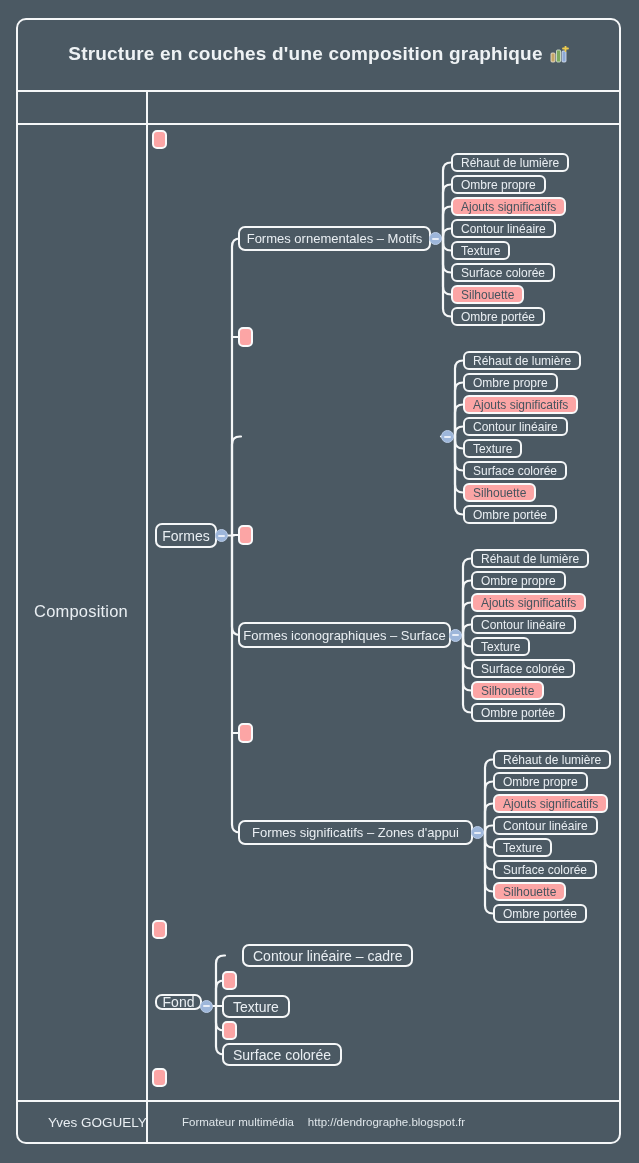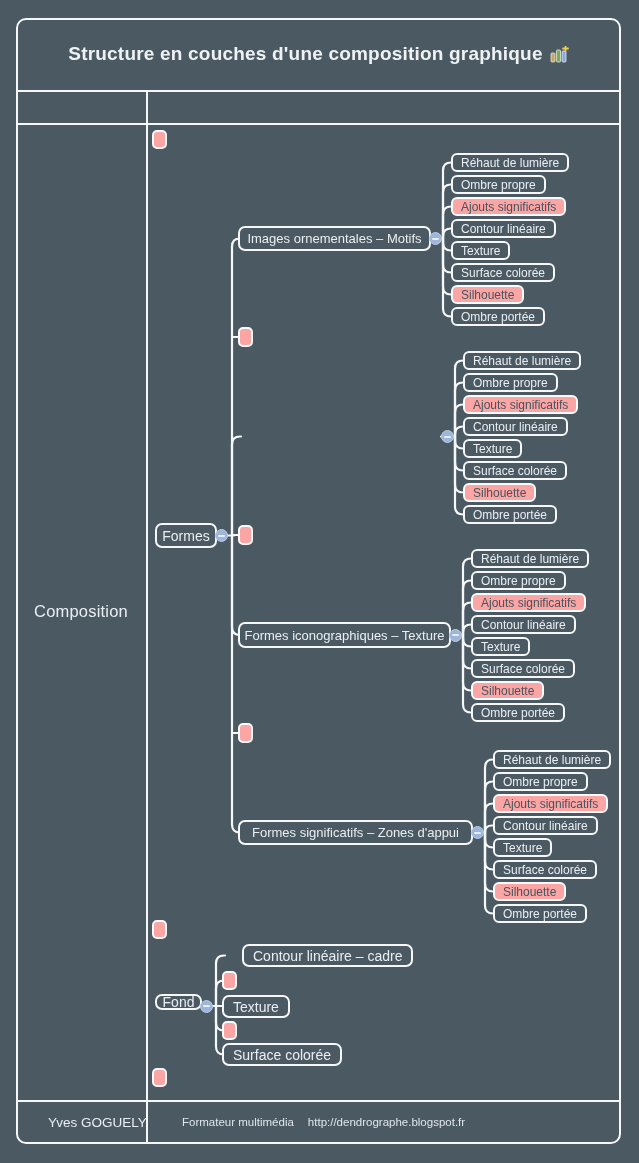--- a/index.html
+++ b/index.html
@@ -129,40 +129,40 @@
       <path d="M200,1006 H225" fill="none" stroke="#f5f7f8" stroke-width="2.2" stroke-linecap="round"></path>
       <path d="M216,1006 V963.5 Q216,955.5 224,955.5 H225" fill="none" stroke="#f5f7f8" stroke-width="2.2" stroke-linecap="round"></path>
       <path d="M216,1006 V988.5 Q216,980.5 224,980.5 H225" fill="none" stroke="#f5f7f8" stroke-width="2.2" stroke-linecap="round"></path>
       <path d="M216,1006 H225" fill="none" stroke="#f5f7f8" stroke-width="2.2" stroke-linecap="round"></path>
       <path d="M216,1006 V1022.5 Q216,1030.5 224,1030.5 H225" fill="none" stroke="#f5f7f8" stroke-width="2.2" stroke-linecap="round"></path>
       <path d="M216,1006 V1046.5 Q216,1054.5 224,1054.5 H225" fill="none" stroke="#f5f7f8" stroke-width="2.2" stroke-linecap="round"></path>
     </svg>
   <div id="nodes">
       <div class="mm-node mm-main" style="left: 155px; top: 523px; width: 62px; height: 25px;">Formes</div>
       <div class="collapse-btn" style="left: 214.5px; top: 529px;"></div>
-      <div class="mm-node mm-branch" style="left: 238px; top: 226px; width: 193px; height: 25px;">Images ornementales – Motifs</div>
+      <div class="mm-node mm-branch" style="left: 238px; top: 226px; width: 193px; height: 25px;">Formes ornementales – Motifs</div>
       <div class="collapse-btn" style="left: 428.5px; top: 232px;"></div>
       <div class="mm-node mm-leaf" style="left: 451px; top: 153px; height: 19px;">Réhaut de lumière</div>
       <div class="mm-node mm-leaf" style="left: 451px; top: 175px; height: 19px;">Ombre propre</div>
       <div class="mm-node mm-leaf filled" style="left: 451px; top: 197px; height: 19px;">Ajouts significatifs</div>
       <div class="mm-node mm-leaf" style="left: 451px; top: 219px; height: 19px;">Contour linéaire</div>
       <div class="mm-node mm-leaf" style="left: 451px; top: 241px; height: 19px;">Texture</div>
       <div class="mm-node mm-leaf" style="left: 451px; top: 263px; height: 19px;">Surface colorée</div>
       <div class="mm-node mm-leaf filled" style="left: 451px; top: 285px; height: 19px;">Silhouette</div>
       <div class="mm-node mm-leaf" style="left: 451px; top: 307px; height: 19px;">Ombre portée</div>
       <div class="collapse-btn" style="left: 440.5px; top: 430px;"></div>
       <div class="mm-node mm-leaf" style="left: 463px; top: 351px; height: 19px;">Réhaut de lumière</div>
       <div class="mm-node mm-leaf" style="left: 463px; top: 373px; height: 19px;">Ombre propre</div>
       <div class="mm-node mm-leaf filled" style="left: 463px; top: 395px; height: 19px;">Ajouts significatifs</div>
       <div class="mm-node mm-leaf" style="left: 463px; top: 417px; height: 19px;">Contour linéaire</div>
       <div class="mm-node mm-leaf" style="left: 463px; top: 439px; height: 19px;">Texture</div>
       <div class="mm-node mm-leaf" style="left: 463px; top: 461px; height: 19px;">Surface colorée</div>
       <div class="mm-node mm-leaf filled" style="left: 463px; top: 483px; height: 19px;">Silhouette</div>
       <div class="mm-node mm-leaf" style="left: 463px; top: 505px; height: 19px;">Ombre portée</div>
-      <div class="mm-node mm-branch" style="left: 238px; top: 622px; width: 213px; height: 26px;">Formes iconographiques – Texture</div>
+      <div class="mm-node mm-branch" style="left: 238px; top: 622px; width: 213px; height: 26px;">Formes iconographiques – Surface</div>
       <div class="collapse-btn" style="left: 448.5px; top: 628.5px;"></div>
       <div class="mm-node mm-leaf" style="left: 471px; top: 549px; height: 19px;">Réhaut de lumière</div>
       <div class="mm-node mm-leaf" style="left: 471px; top: 571px; height: 19px;">Ombre propre</div>
       <div class="mm-node mm-leaf filled" style="left: 471px; top: 593px; height: 19px;">Ajouts significatifs</div>
       <div class="mm-node mm-leaf" style="left: 471px; top: 615px; height: 19px;">Contour linéaire</div>
       <div class="mm-node mm-leaf" style="left: 471px; top: 637px; height: 19px;">Texture</div>
       <div class="mm-node mm-leaf" style="left: 471px; top: 659px; height: 19px;">Surface colorée</div>
       <div class="mm-node mm-leaf filled" style="left: 471px; top: 681px; height: 19px;">Silhouette</div>
       <div class="mm-node mm-leaf" style="left: 471px; top: 703px; height: 19px;">Ombre portée</div>
       <div class="mm-node mm-branch" style="left: 238px; top: 820px; width: 235px; height: 25px;">Formes significatifs – Zones d'appui</div>

